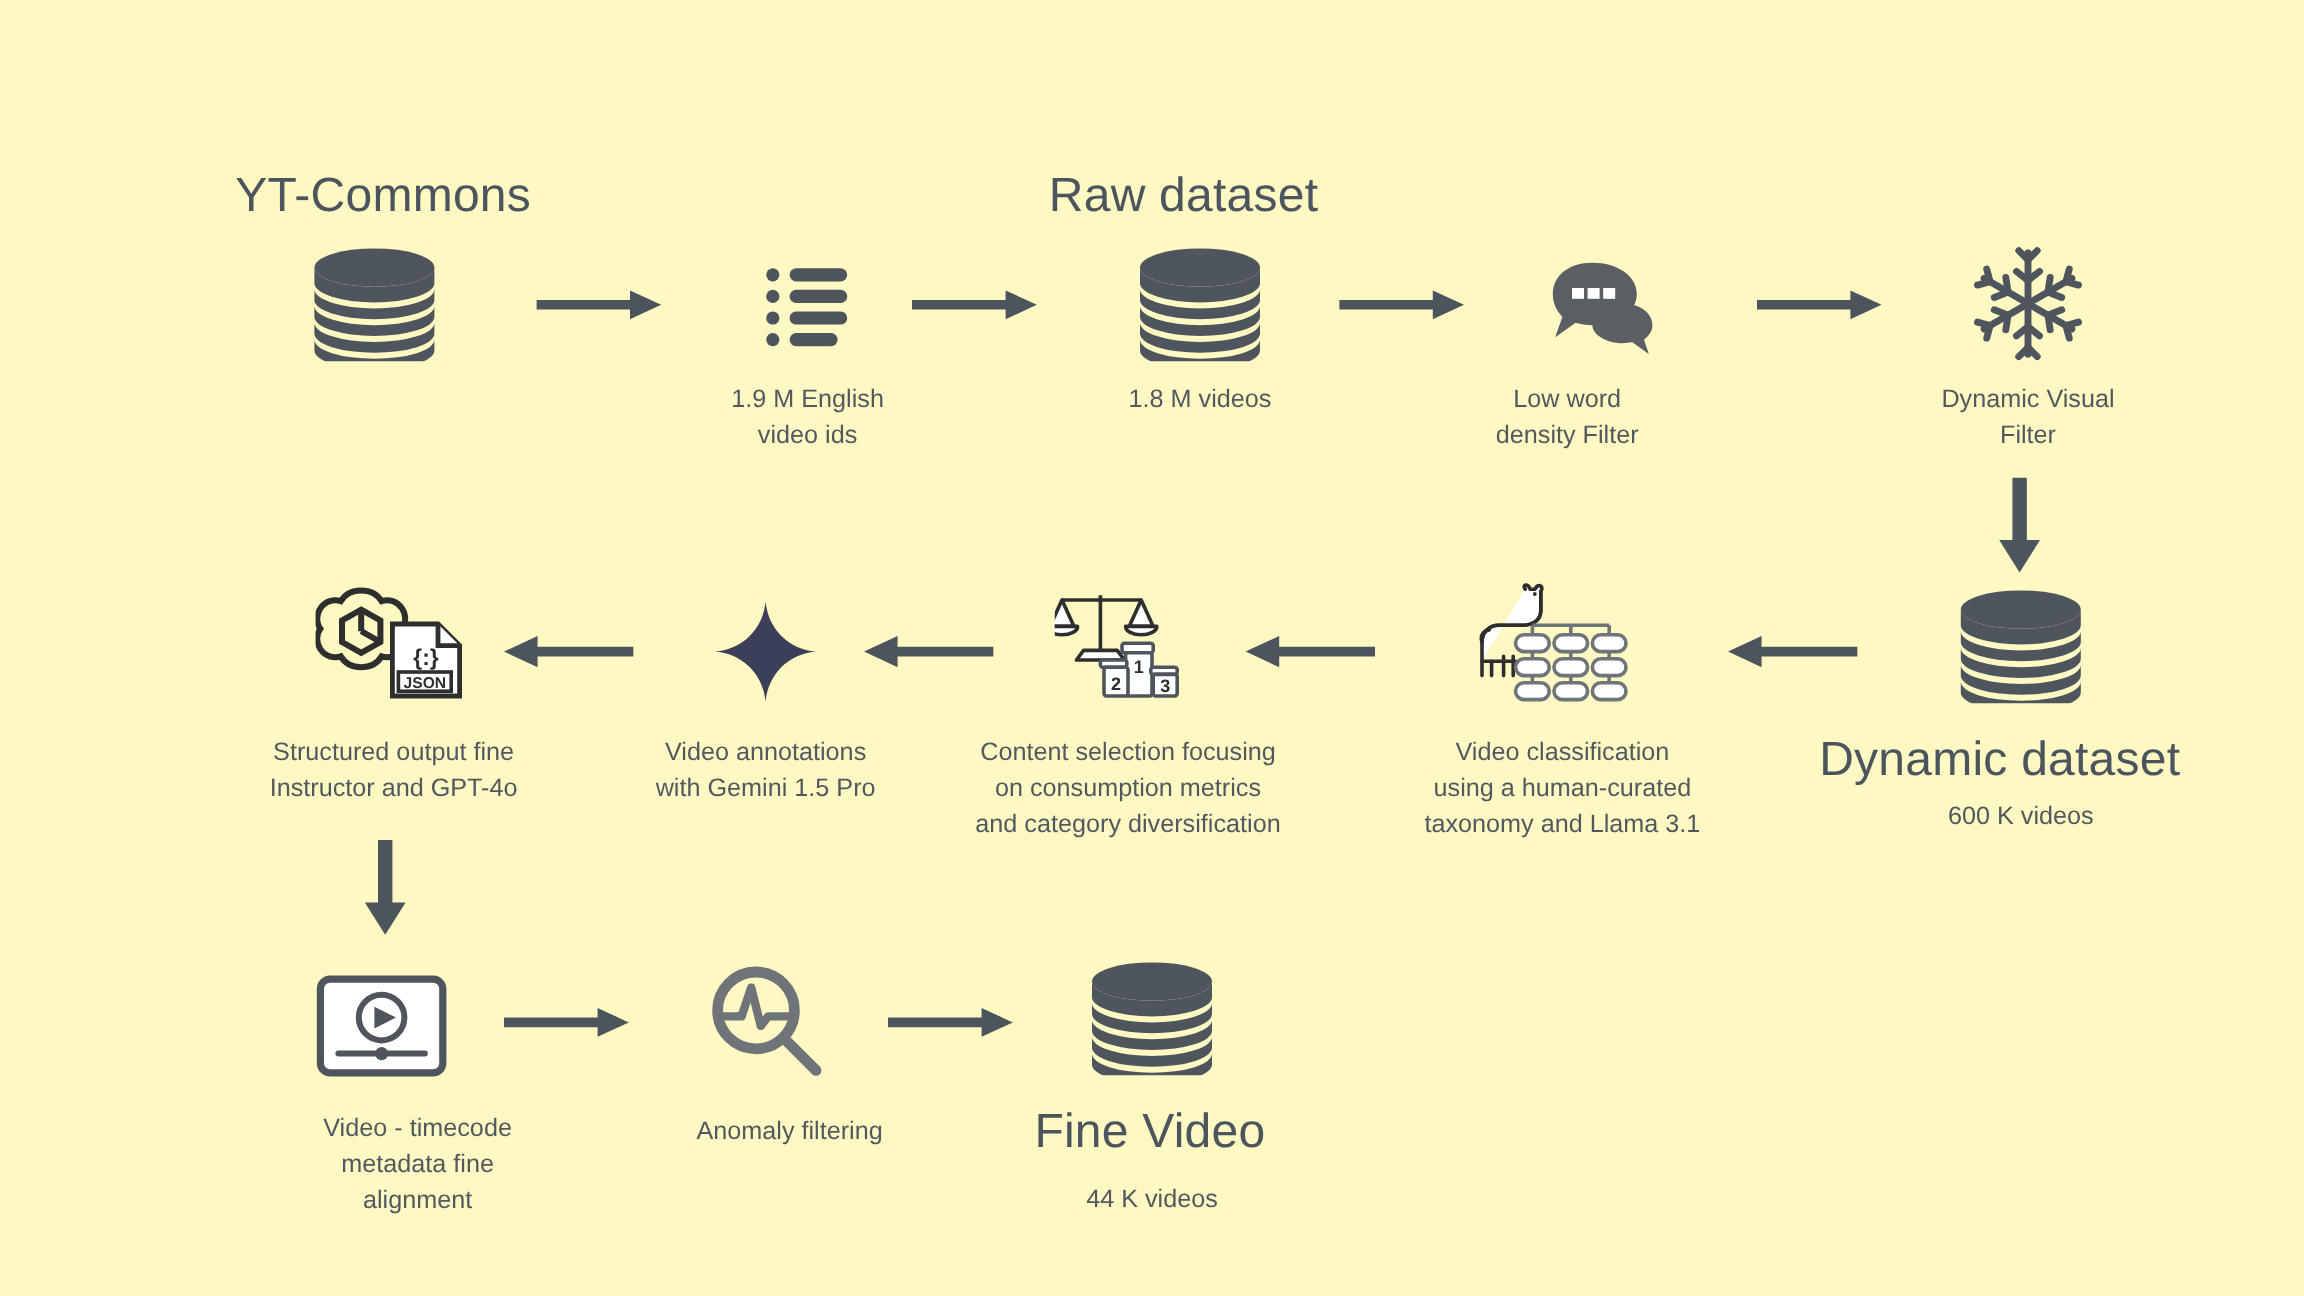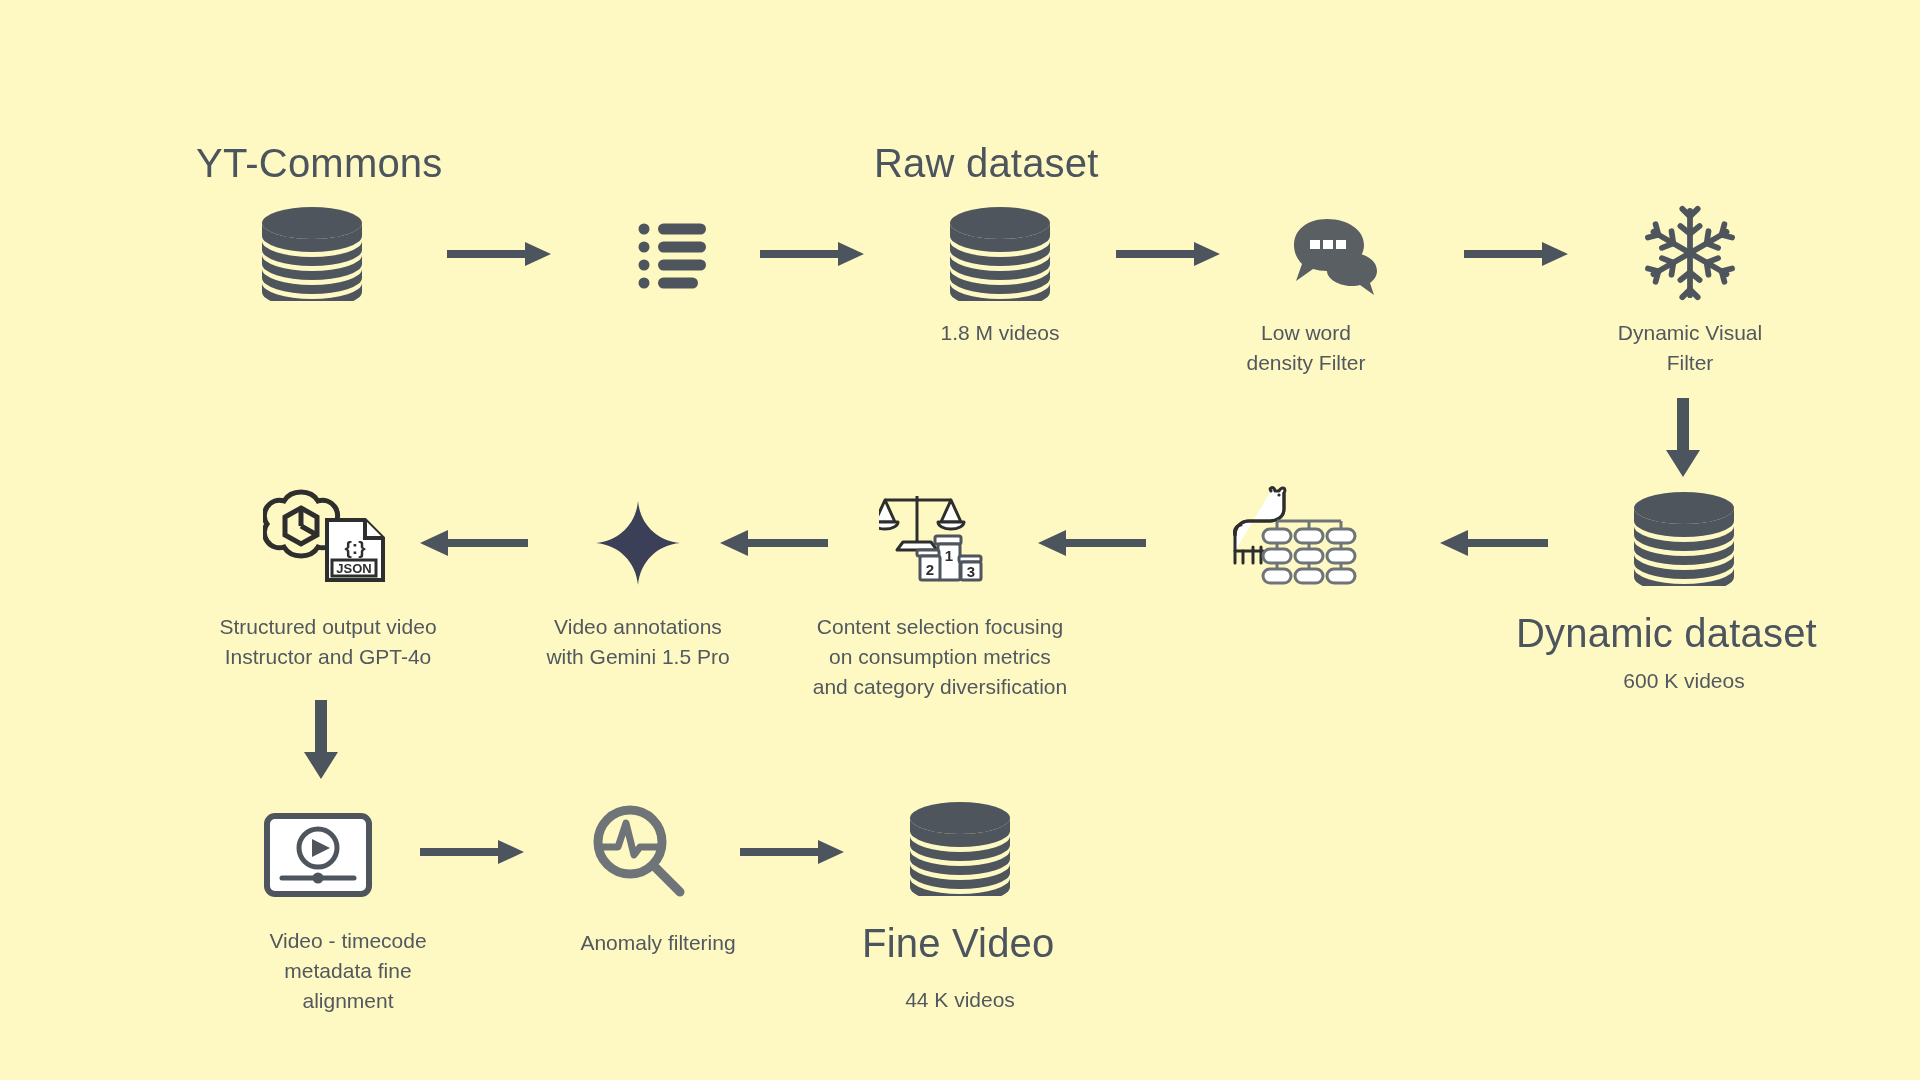--- a/index.html
+++ b/index.html
@@ -88,20 +88,22 @@
           <circle cx="6" cy="25" r="5.5"></circle>
           <rect x="20" y="19.5" width="48" height="11" rx="5.5"></rect>
           <circle cx="6" cy="43" r="5.5"></circle>
           <rect x="20" y="37.5" width="48" height="11" rx="5.5"></rect>
           <circle cx="6" cy="61" r="5.5"></circle>
           <rect x="20" y="55.5" width="40" height="11" rx="5.5"></rect>
         </g>
       </svg>
     </div>
   </div>
+  <div class="caption" style="left:553px; top:318px; width:240px;">1.9 M English
+video ids</div>
 
   <div class="arrow" style="left:760px; top:240px;">
     <svg width="105" height="28" viewBox="0 0 105 28" aria-hidden="true">
       <path d="M0,10 L78,10 L78,2 L104,14 L78,26 L78,18 L0,18 Z" fill="#4c545e"></path>
     </svg>
   </div>
 
   <div class="big-title" style="left:874px; top:140px;">Raw dataset</div>
 
   <div class="node" style="left:940px; top:205px; width:120px;">
@@ -217,21 +219,21 @@
         <g transform="translate(62,30)">
           <path d="M2,2 L40,2 L58,20 L58,62 L2,62 Z" fill="#ffffff" stroke="#2e2e2e" stroke-width="4"></path>
           <path d="M40,2 L40,20 L58,20" fill="#ffffff" stroke="#2e2e2e" stroke-width="4"></path>
           <text x="30" y="36" font-family="'Liberation Sans',sans-serif" font-size="19" font-weight="700" fill="#2e2e2e" text-anchor="middle">{:}</text>
           <rect x="7" y="42" width="44" height="16" fill="none" stroke="#2e2e2e" stroke-width="3"></rect>
           <text x="29" y="55" font-family="'Liberation Sans',sans-serif" font-size="13" font-weight="700" fill="#2e2e2e" text-anchor="middle">JSON</text>
         </g>
       </svg>
     </div>
   </div>
-  <div class="caption" style="left:200px; top:612px; width:256px;">Structured output video
+  <div class="caption" style="left:200px; top:612px; width:256px;">Structured output fine
 Instructor and GPT-4o</div>
 
   <div class="arrow" style="left:418px; top:528px;">
     <svg width="110" height="30" viewBox="0 0 110 30" aria-hidden="true">
       <path d="M110,11 L30,11 L30,2 L2,15 L30,28 L30,19 L110,19 Z" fill="#4c545e"></path>
     </svg>
   </div>
 
   <div class="node" style="left:578px; top:498px; width:120px;">
     <div class="icon-box">
@@ -323,20 +325,23 @@
           <line x1="50" y1="78" x2="50" y2="84"></line>
           <line x1="82" y1="78" x2="82" y2="84"></line>
           <line x1="114" y1="78" x2="114" y2="84"></line>
           <rect x="36" y="84" width="28" height="14" rx="7"></rect>
           <rect x="68" y="84" width="28" height="14" rx="7"></rect>
           <rect x="100" y="84" width="28" height="14" rx="7"></rect>
         </g>
       </svg>
     </div>
   </div>
+  <div class="caption" style="left:1162px; top:612px; width:280px;">Video classification
+using a human-curated
+taxonomy and Llama 3.1</div>
 
   <div class="arrow" style="left:1438px; top:528px;">
     <svg width="110" height="30" viewBox="0 0 110 30" aria-hidden="true">
       <path d="M110,11 L30,11 L30,2 L2,15 L30,28 L30,19 L110,19 Z" fill="#4c545e"></path>
     </svg>
   </div>
 
   <div class="node" style="left:1624px; top:490px; width:120px;">
     <div class="icon-box">
       <svg width="108" height="96" viewBox="0 0 108 96" aria-hidden="true">

